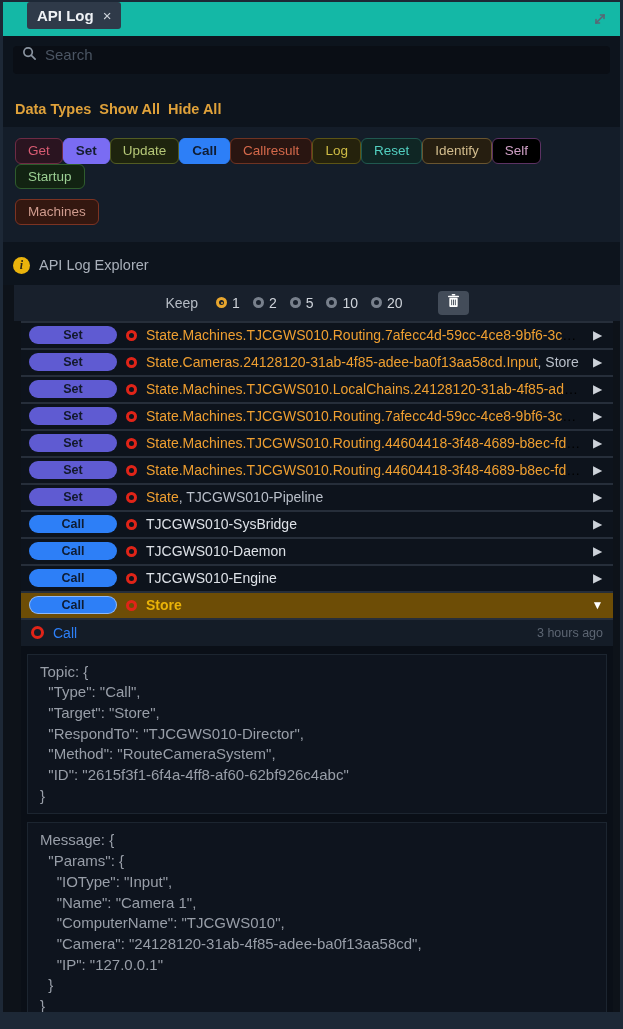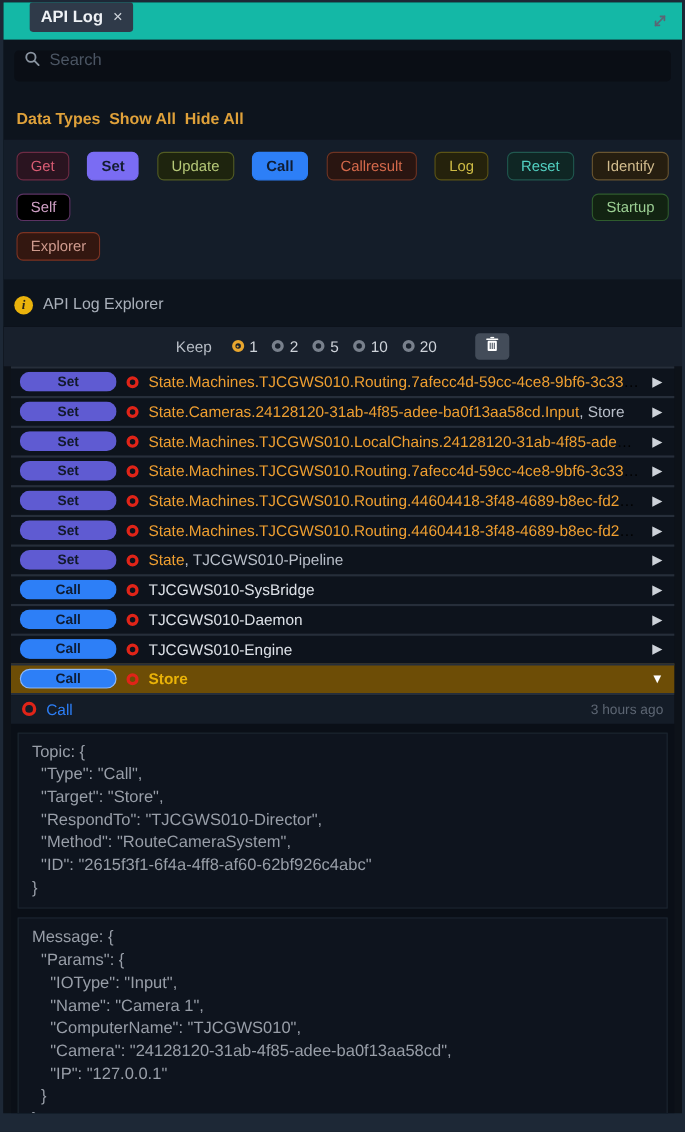--- a/index.html
+++ b/index.html
@@ -21,21 +21,21 @@
                  display:flex; align-items:flex-start; padding:0 9px; gap:8px; flex:none; }
   .search-input { flex:1; background:transparent; border:none; outline:none; color:#dfe3e8; font-size:15px; font-family:inherit; }
   .search-input::placeholder { color:#4b5563; }
 
   
   .links { display:flex; gap:8px; padding:11px 12px 3px; flex:none; }
   .link { color:#dfa13a; font-weight:700; font-size:14.5px; cursor:pointer; }
 
   
   .filter-panel { margin-top:7px; background:#141d29; padding:11px 12px 7px; flex:none; }
-  .filter-row { display:flex; justify-content:space-between; gap:12px; margin-bottom:10px; flex-wrap:wrap; }
+  .filter-row { display:flex; justify-content:flex-start; gap:0; margin-bottom:10px; flex-wrap:wrap; }
   .fbtn { font-size:13.5px; font-family:inherit; padding:3px 12px; border-radius:6px;
           border:1px solid transparent; background:transparent; cursor:pointer; line-height:1.3; }
   .fv-get        { color:#d95c73; background:#2a1420; border-color:#6e2b44; }
   .fv-set        { color:#141d30; background:#7a6cf3; border-color:#7a6cf3; font-weight:600; }
   .fv-update     { color:#b6c878; background:#1e240e; border-color:#525c23; }
   .fv-call       { color:#0f1d33; background:#2d7ff7; border-color:#2d7ff7; font-weight:600; }
   .fv-callresult { color:#d4694b; background:#291511; border-color:#6e3322; }
   .fv-log        { color:#cfbc45; background:#25220c; border-color:#5c5415; }
   .fv-reset      { color:#52cfc0; background:#0f2624; border-color:#20584f; }
   .fv-identify   { color:#d3bd8e; background:#261e10; border-color:#695530; }
@@ -44,21 +44,21 @@
   .fv-broadcast  { color:#cf9b8e; background:#331710; border-color:#7c3322; }
 
   
   .explorer-header { display:flex; align-items:center; gap:9px; padding:15px 10px 11px; flex:none; }
   .info-icon { width:17px; height:17px; border-radius:50%; background:#eab30c; color:#2a2417;
                font-weight:700; font-style:italic; font-size:12px; display:flex; align-items:center;
                justify-content:center; font-family:"Liberation Serif", serif; flex:none; }
   .explorer-title { color:#a9b0ba; font-size:14.5px; }
 
   
-  .explorer-panel { flex:1; background:#0d1219; display:flex; flex-direction:column; overflow:hidden; }
+  .explorer-panel { flex:1; background:#0d1219; display:flex; flex-direction:column; overflow:hidden;padding-left:11px; }
   .keep-row { height:36px; background:#18202c; display:flex; align-items:center; justify-content:center;
               gap:11px; flex:none; }
   .keep-label { color:#b6bcc5; font-size:14px; margin-right:7px; }
   .radio-opt { display:flex; align-items:center; gap:5px; cursor:pointer; }
   .radio { width:11px; height:11px; border:3px solid #78808c; border-radius:50%; position:relative; flex:none; }
   .radio.selected { border-color:#e8a62e; }
   .radio.selected::after { content:""; position:absolute; inset:1.5px; background:#e8a62e; border-radius:50%; }
   .radio-label { color:#ced3da; font-size:14px; }
   .trash-btn { margin-left:24px; width:31px; height:24px; background:#434c59; border:none; border-radius:4px;
                display:flex; align-items:center; justify-content:center; cursor:pointer; }
@@ -133,21 +133,21 @@
         <button class="fbtn fv-update">Update</button>
         <button class="fbtn fv-call">Call</button>
         <button class="fbtn fv-callresult">Callresult</button>
         <button class="fbtn fv-log">Log</button>
         <button class="fbtn fv-reset">Reset</button>
         <button class="fbtn fv-identify">Identify</button>
         <button class="fbtn fv-self">Self</button>
         <button class="fbtn fv-startup">Startup</button>
       </div>
     <div class="filter-row" id="filter-row-2">
-        <button class="fbtn fv-broadcast">Explorer</button>
+        <button class="fbtn fv-broadcast">Machines</button>
       </div>
   </div>
 
   <div class="explorer-header">
     <span class="info-icon">i</span>
     <span class="explorer-title">API Log Explorer</span>
   </div>
 
   <div class="explorer-panel">
 

